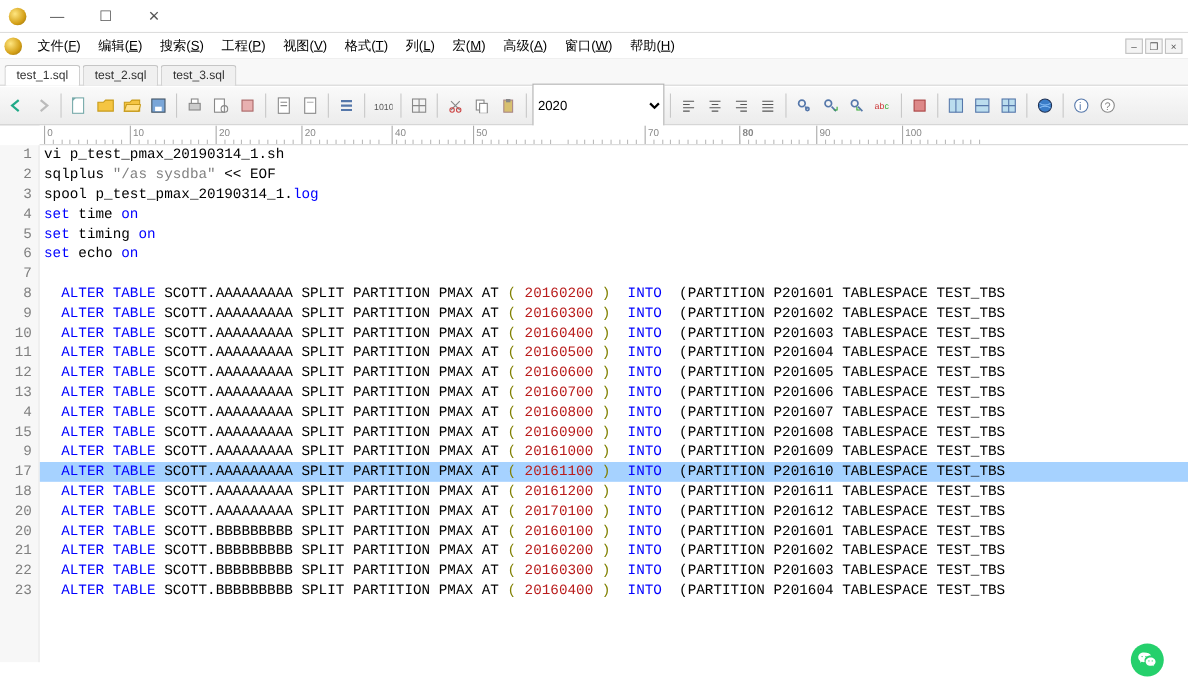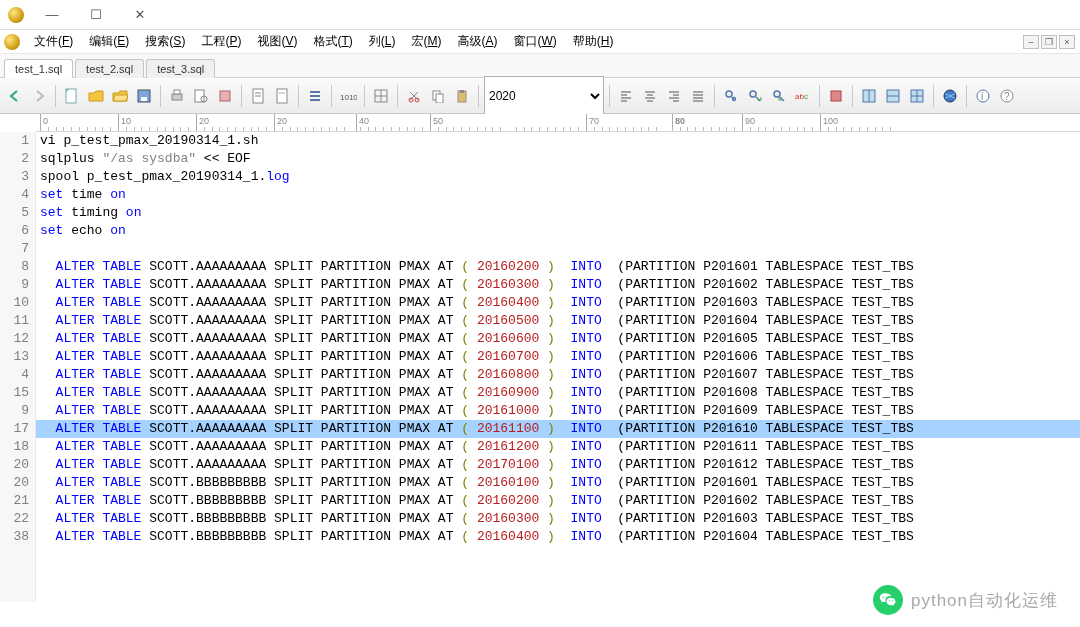--- a/index.html
+++ b/index.html
@@ -439,25 +439,24 @@
       <div>13</div>
       <div>4</div>
       <div>15</div>
       <div>9</div>
       <div>17</div>
       <div>18</div>
       <div>20</div>
       <div>20</div>
       <div>21</div>
       <div>22</div>
-      <div>38</div>
+      <div>23</div>
     </div>
   <div class="code-area" id="code"><div class="code-line"><span class="kw-black">vi p_test_pmax_20190314_1.sh</span></div><div class="code-line"><span class="kw-black">sqlplus </span><span class="kw-gray">"/as sysdba"</span><span class="kw-black"> &lt;&lt; EOF</span></div><div class="code-line"><span class="kw-black">spool p_test_pmax_20190314_1.</span><span class="kw-blue">log</span></div><div class="code-line"><span class="kw-blue">set</span><span class="kw-black"> time </span><span class="kw-blue">on</span></div><div class="code-line"><span class="kw-blue">set</span><span class="kw-black"> timing </span><span class="kw-blue">on</span></div><div class="code-line"><span class="kw-blue">set</span><span class="kw-black"> echo </span><span class="kw-blue">on</span></div><div class="code-line"><span class="kw-black"> </span></div><div class="code-line"><span class="kw-blue">  ALTER TABLE</span><span class="kw-black"> SCOTT.AAAAAAAAA SPLIT PARTITION PMAX AT </span><span class="kw-brown">(</span><span class="kw-red"> 20160200 </span><span class="kw-brown">)</span><span class="kw-black">  </span><span class="kw-blue">INTO</span><span class="kw-black">  (PARTITION P201601 TABLESPACE TEST_TBS</span></div><div class="code-line"><span class="kw-blue">  ALTER TABLE</span><span class="kw-black"> SCOTT.AAAAAAAAA SPLIT PARTITION PMAX AT </span><span class="kw-brown">(</span><span class="kw-red"> 20160300 </span><span class="kw-brown">)</span><span class="kw-black">  </span><span class="kw-blue">INTO</span><span class="kw-black">  (PARTITION P201602 TABLESPACE TEST_TBS</span></div><div class="code-line"><span class="kw-blue">  ALTER TABLE</span><span class="kw-black"> SCOTT.AAAAAAAAA SPLIT PARTITION PMAX AT </span><span class="kw-brown">(</span><span class="kw-red"> 20160400 </span><span class="kw-brown">)</span><span class="kw-black">  </span><span class="kw-blue">INTO</span><span class="kw-black">  (PARTITION P201603 TABLESPACE TEST_TBS</span></div><div class="code-line"><span class="kw-blue">  ALTER TABLE</span><span class="kw-black"> SCOTT.AAAAAAAAA SPLIT PARTITION PMAX AT </span><span class="kw-brown">(</span><span class="kw-red"> 20160500 </span><span class="kw-brown">)</span><span class="kw-black">  </span><span class="kw-blue">INTO</span><span class="kw-black">  (PARTITION P201604 TABLESPACE TEST_TBS</span></div><div class="code-line"><span class="kw-blue">  ALTER TABLE</span><span class="kw-black"> SCOTT.AAAAAAAAA SPLIT PARTITION PMAX AT </span><span class="kw-brown">(</span><span class="kw-red"> 20160600 </span><span class="kw-brown">)</span><span class="kw-black">  </span><span class="kw-blue">INTO</span><span class="kw-black">  (PARTITION P201605 TABLESPACE TEST_TBS</span></div><div class="code-line"><span class="kw-blue">  ALTER TABLE</span><span class="kw-black"> SCOTT.AAAAAAAAA SPLIT PARTITION PMAX AT </span><span class="kw-brown">(</span><span class="kw-red"> 20160700 </span><span class="kw-brown">)</span><span class="kw-black">  </span><span class="kw-blue">INTO</span><span class="kw-black">  (PARTITION P201606 TABLESPACE TEST_TBS</span></div><div class="code-line"><span class="kw-blue">  ALTER TABLE</span><span class="kw-black"> SCOTT.AAAAAAAAA SPLIT PARTITION PMAX AT </span><span class="kw-brown">(</span><span class="kw-red"> 20160800 </span><span class="kw-brown">)</span><span class="kw-black">  </span><span class="kw-blue">INTO</span><span class="kw-black">  (PARTITION P201607 TABLESPACE TEST_TBS</span></div><div class="code-line"><span class="kw-blue">  ALTER TABLE</span><span class="kw-black"> SCOTT.AAAAAAAAA SPLIT PARTITION PMAX AT </span><span class="kw-brown">(</span><span class="kw-red"> 20160900 </span><span class="kw-brown">)</span><span class="kw-black">  </span><span class="kw-blue">INTO</span><span class="kw-black">  (PARTITION P201608 TABLESPACE TEST_TBS</span></div><div class="code-line"><span class="kw-blue">  ALTER TABLE</span><span class="kw-black"> SCOTT.AAAAAAAAA SPLIT PARTITION PMAX AT </span><span class="kw-brown">(</span><span class="kw-red"> 20161000 </span><span class="kw-brown">)</span><span class="kw-black">  </span><span class="kw-blue">INTO</span><span class="kw-black">  (PARTITION P201609 TABLESPACE TEST_TBS</span></div><div class="code-line highlight"><span class="kw-blue">  ALTER TABLE</span><span class="kw-black"> SCOTT.AAAAAAAAA SPLIT PARTITION PMAX AT </span><span class="kw-brown">(</span><span class="kw-red"> 20161100 </span><span class="kw-brown">)</span><span class="kw-black">  </span><span class="kw-blue">INTO</span><span class="kw-black">  (PARTITION P201610 TABLESPACE TEST_TBS</span></div><div class="code-line"><span class="kw-blue">  ALTER TABLE</span><span class="kw-black"> SCOTT.AAAAAAAAA SPLIT PARTITION PMAX AT </span><span class="kw-brown">(</span><span class="kw-red"> 20161200 </span><span class="kw-brown">)</span><span class="kw-black">  </span><span class="kw-blue">INTO</span><span class="kw-black">  (PARTITION P201611 TABLESPACE TEST_TBS</span></div><div class="code-line"><span class="kw-blue">  ALTER TABLE</span><span class="kw-black"> SCOTT.AAAAAAAAA SPLIT PARTITION PMAX AT </span><span class="kw-brown">(</span><span class="kw-red"> 20170100 </span><span class="kw-brown">)</span><span class="kw-black">  </span><span class="kw-blue">INTO</span><span class="kw-black">  (PARTITION P201612 TABLESPACE TEST_TBS</span></div><div class="code-line"><span class="kw-blue">  ALTER TABLE</span><span class="kw-black"> SCOTT.BBBBBBBBB SPLIT PARTITION PMAX AT </span><span class="kw-brown">(</span><span class="kw-red"> 20160100 </span><span class="kw-brown">)</span><span class="kw-black">  </span><span class="kw-blue">INTO</span><span class="kw-black">  (PARTITION P201601 TABLESPACE TEST_TBS</span></div><div class="code-line"><span class="kw-blue">  ALTER TABLE</span><span class="kw-black"> SCOTT.BBBBBBBBB SPLIT PARTITION PMAX AT </span><span class="kw-brown">(</span><span class="kw-red"> 20160200 </span><span class="kw-brown">)</span><span class="kw-black">  </span><span class="kw-blue">INTO</span><span class="kw-black">  (PARTITION P201602 TABLESPACE TEST_TBS</span></div><div class="code-line"><span class="kw-blue">  ALTER TABLE</span><span class="kw-black"> SCOTT.BBBBBBBBB SPLIT PARTITION PMAX AT </span><span class="kw-brown">(</span><span class="kw-red"> 20160300 </span><span class="kw-brown">)</span><span class="kw-black">  </span><span class="kw-blue">INTO</span><span class="kw-black">  (PARTITION P201603 TABLESPACE TEST_TBS</span></div><div class="code-line"><span class="kw-blue">  ALTER TABLE</span><span class="kw-black"> SCOTT.BBBBBBBBB SPLIT PARTITION PMAX AT </span><span class="kw-brown">(</span><span class="kw-red"> 20160400 </span><span class="kw-brown">)</span><span class="kw-black">  </span><span class="kw-blue">INTO</span><span class="kw-black">  (PARTITION P201604 TABLESPACE TEST_TBS</span></div></div>
 </div>
 
 <div class="watermark">
   <div class="wm-logo">
       <svg viewBox="0 0 24 24">
         <path d="M8 3C4 3 1 5.5 1 8.8c0 1.9 1 3.5 2.6 4.6l-.6 2 2.3-1.2c.9.2 1.8.4 2.7.4.3 0 .6 0 .9-.1-.2-.6-.3-1.2-.3-1.9 0-3.3 3.2-6 7.1-6 .3 0 .6 0 .9.1C15.7 4.5 12.2 3 8 3zm-2.3 4c.5 0 .9.4.9.9s-.4.9-.9.9-.9-.4-.9-.9.4-.9.9-.9zm4.6 0c.5 0 .9.4.9.9s-.4.9-.9.9-.9-.4-.9-.9.4-.9.9-.9zM16 9c-3.3 0-6 2.2-6 5s2.7 5 6 5c.7 0 1.4-.1 2.1-.3l1.9 1-.5-1.7c1.5-.9 2.5-2.3 2.5-4 0-2.8-2.7-5-6-5zm-2 3.3c.4 0 .8.3.8.8s-.3.8-.8.8-.8-.3-.8-.8.3-.8.8-.8zm4 0c.4 0 .8.3.8.8s-.3.8-.8.8-.8-.3-.8-.8.3-.8.8-.8z"></path>
       </svg>
     </div>
-  <div class="wm-text">python自动化运维</div>
 </div>
 
 </body></html>

